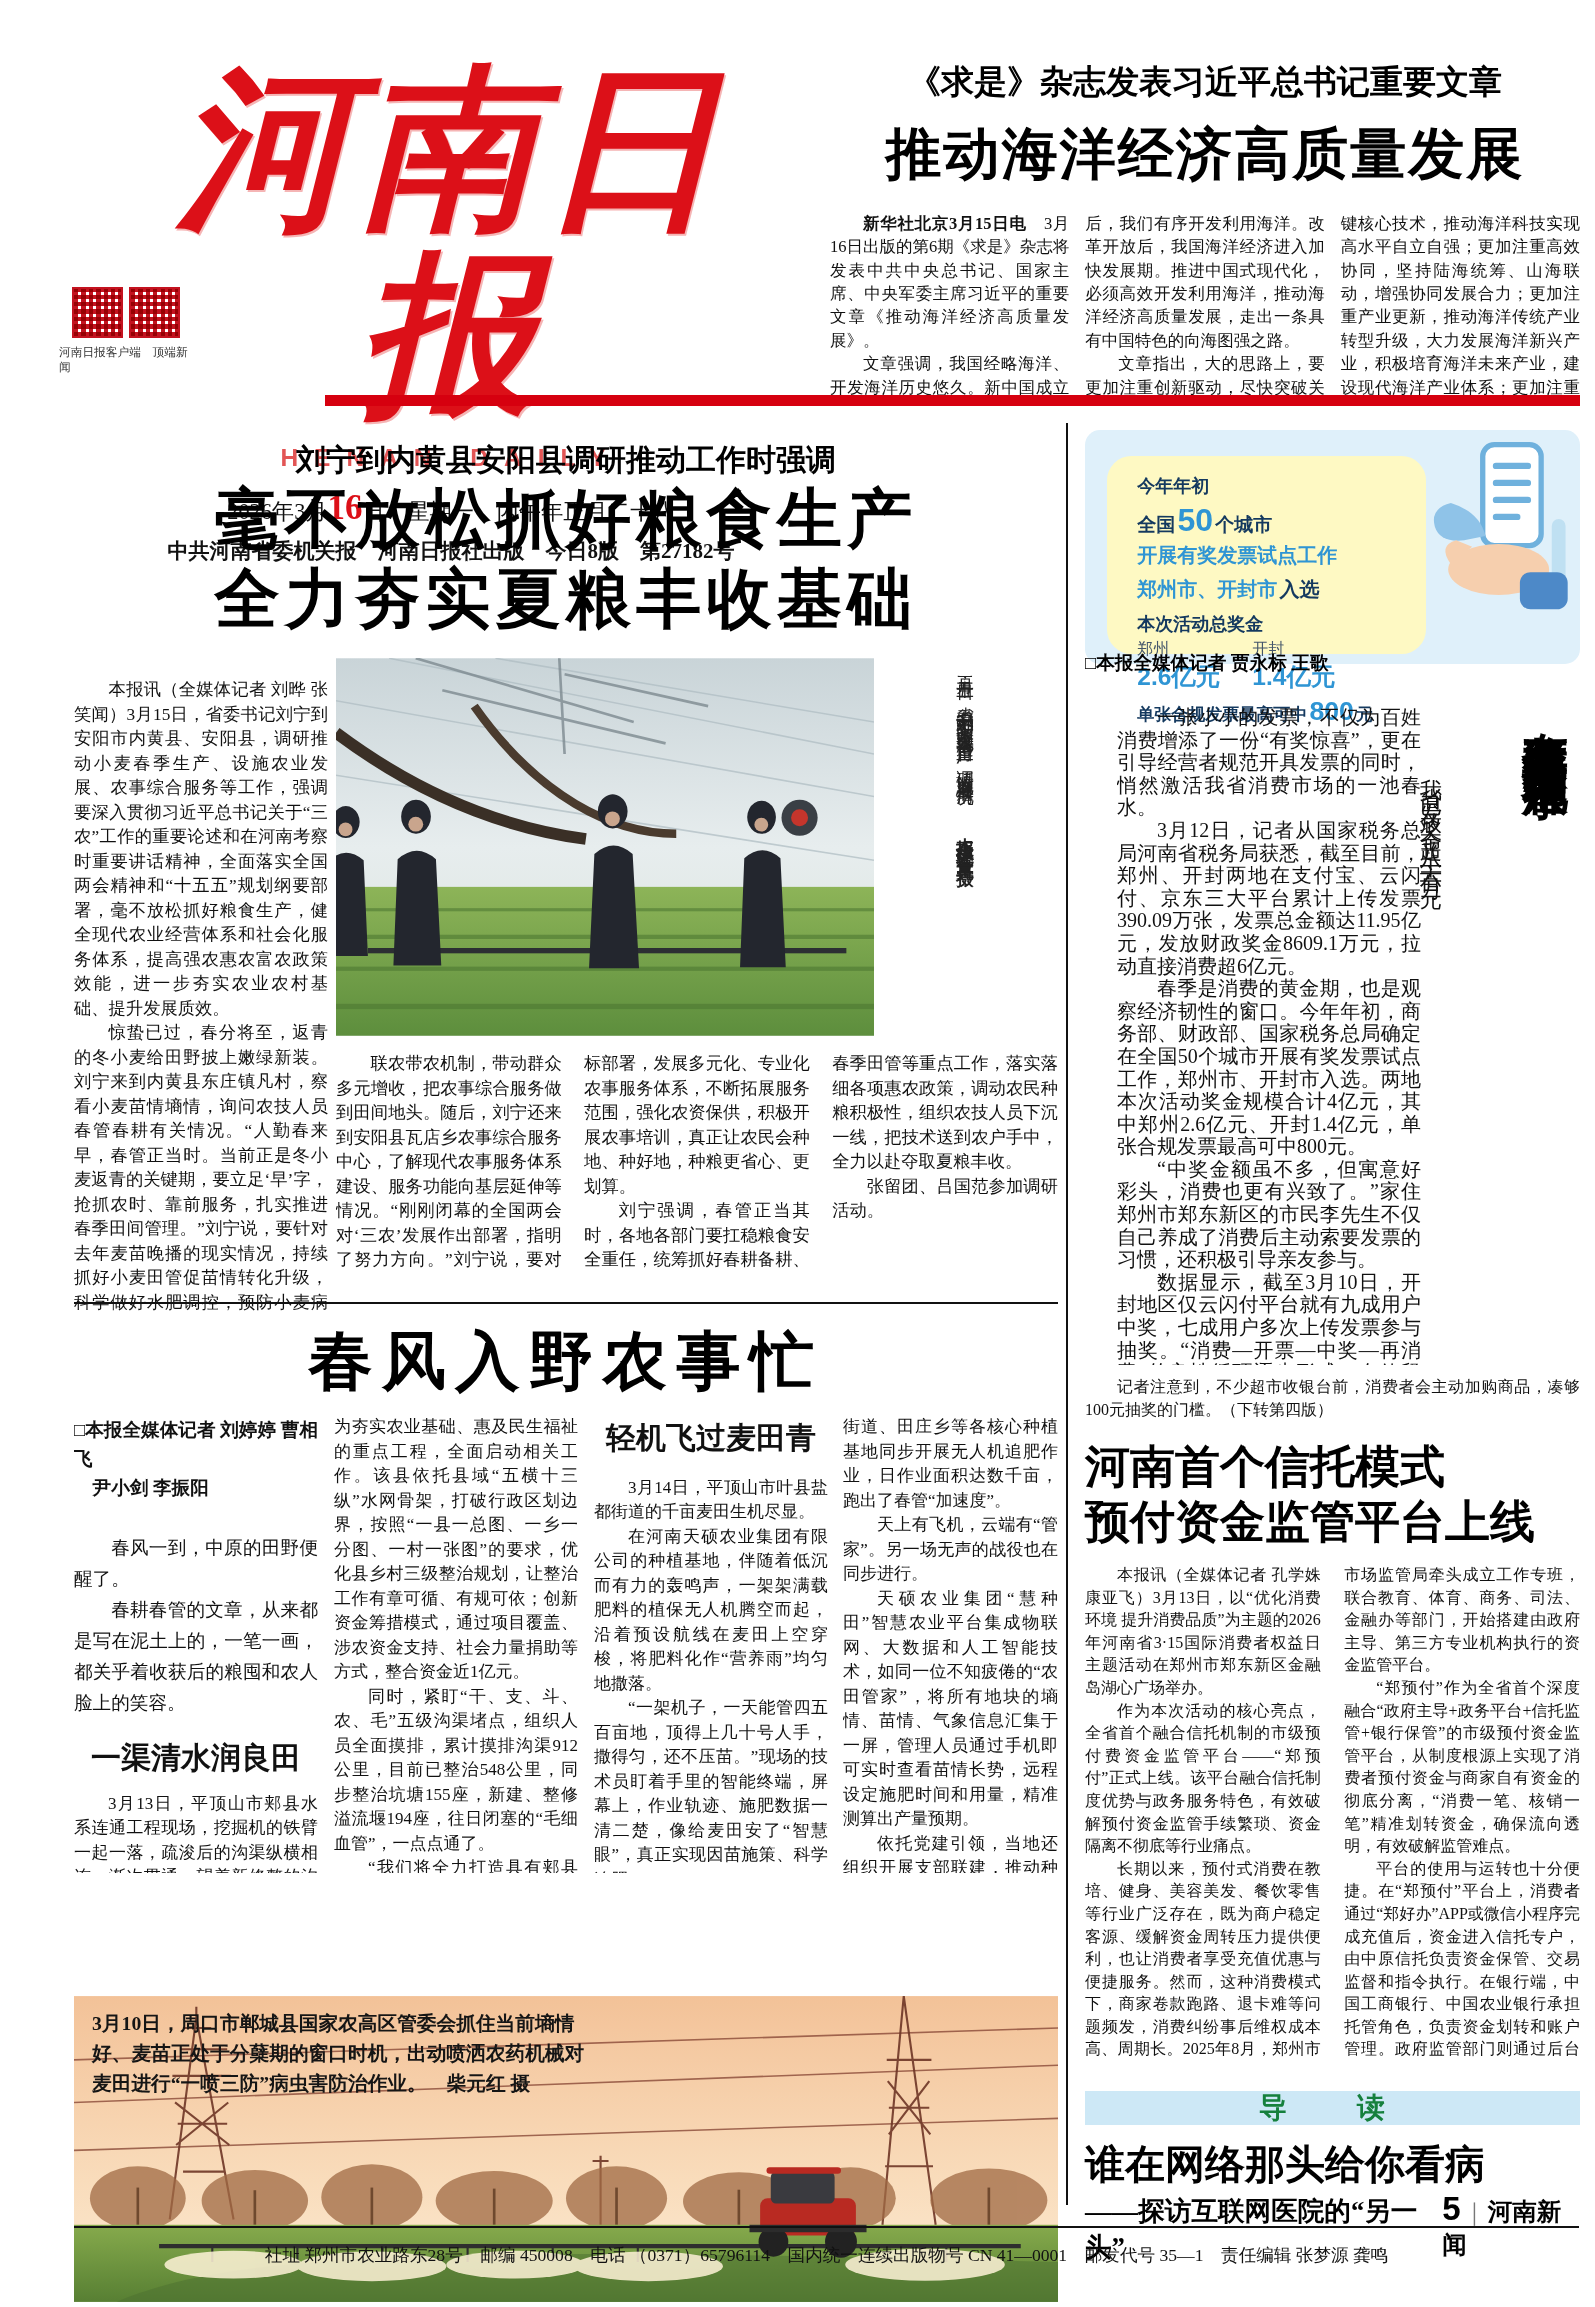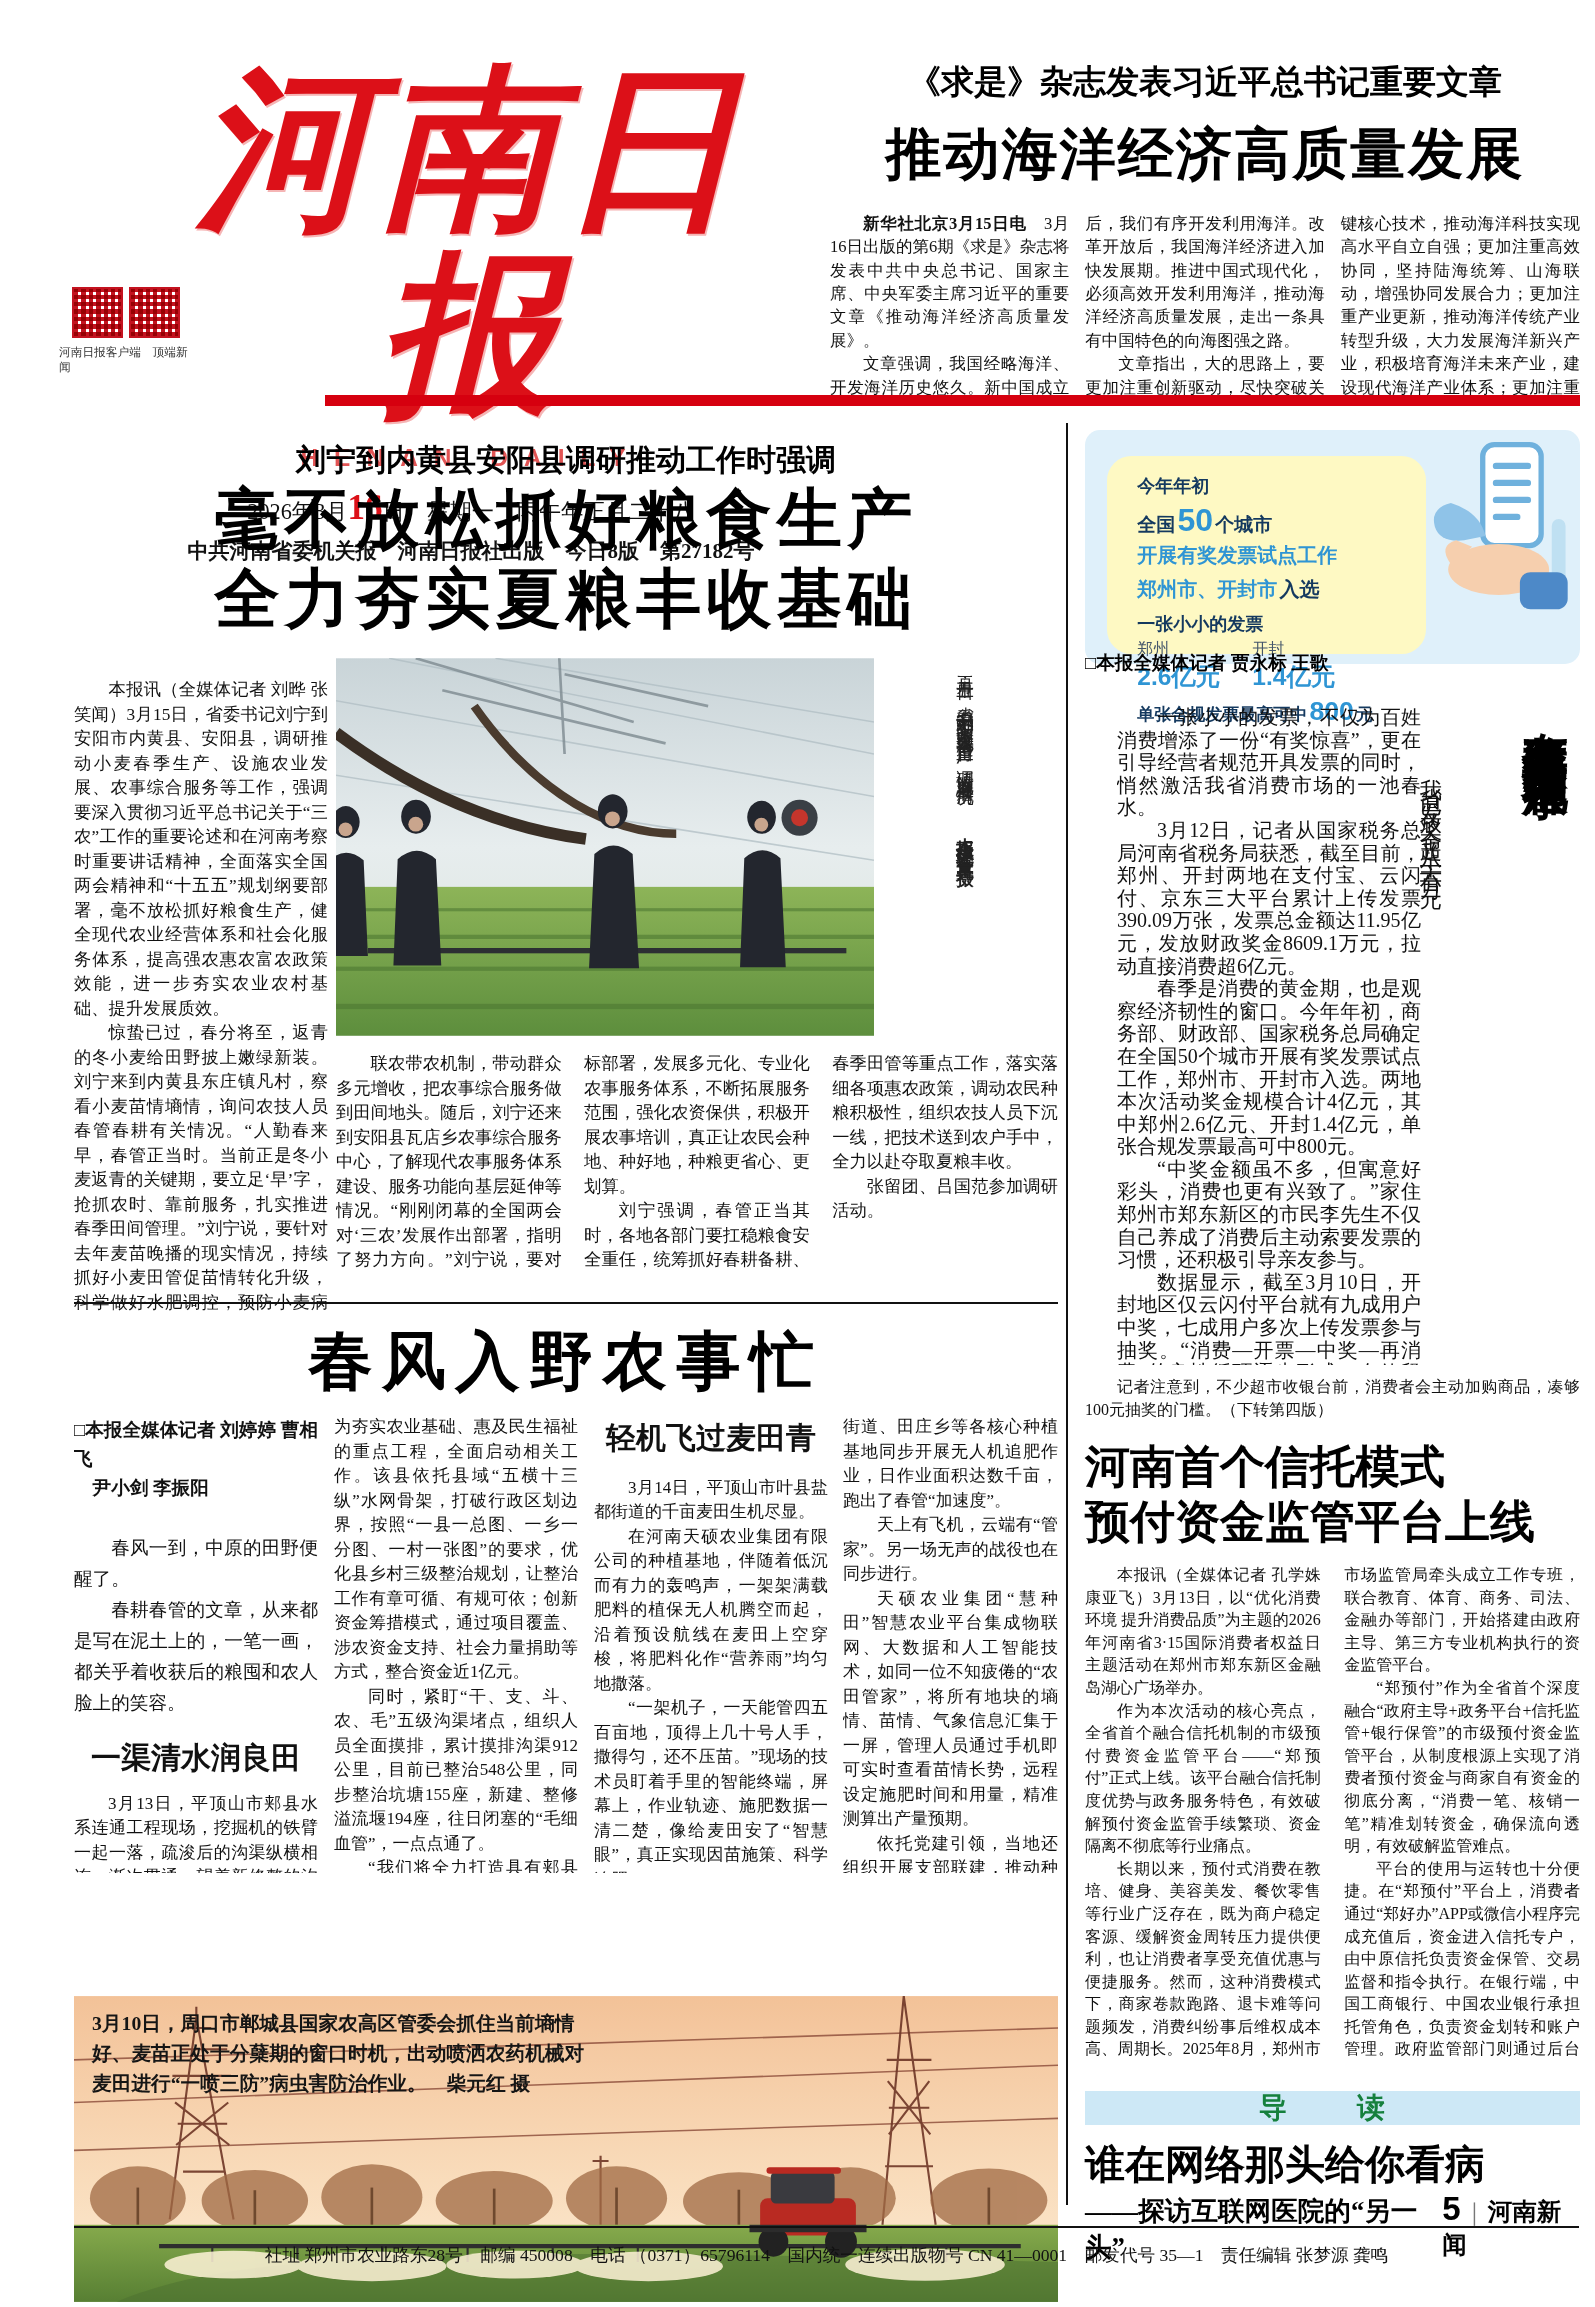--- a/index.html
+++ b/index.html
@@ -45,21 +45,21 @@
 <div class="page">
 
   <div class="abs" style="left:72px; top:287px;">
       <div class="qr"></div>
     </div>
   <div class="abs" style="left:129px; top:287px;">
       <div class="qr"></div>
     </div>
   <div class="abs serif" style="left:59px; top:345px; width:138px; font-size:11.7px; color:#333;">河南日报客户端　顶端新闻</div>
 
-  <div class="abs ctr" style="left:136px; top:59px; width:670px;text-align:center;">
+  <div class="abs ctr" style="left:116px; top:59px; width:670px;text-align:center;">
     <div class="mast-title serif">河南日报</div>
     <div class="mast-sub sans" style="margin-top:15px;">HENAN DAILY</div>
     <div class="dateline serif" style="margin-top:16px;">
       <span>2026年3月</span><span class="day">16</span><span>日　星期一　丙午年正月二十八</span>
     </div>
     <div class="infoline serif" style="margin-top:9.6px;">中共河南省委机关报　河南日报社出版　今日8版　第27182号</div>
   </div>
 
   <div class="abs" style="left:830px; top:60px; width:750px;">
     <div class="ctr serif kicker-serif" style="font-size:33px;">《求是》杂志发表习近平总书记重要文章</div>
@@ -156,21 +156,21 @@
       <div style="margin-top:4.3px;">
         <span class="ib-dark serif" style="font-size:19px;">全国</span>
         <span class="ib-blue sans" style="font-size:32px;">50</span>
         <span class="ib-dark serif" style="font-size:19px;">个城市</span>
       </div>
       <div class="ib-blue sans" style="font-size:20px; margin-top:3.2px;">开展有奖发票试点工作</div>
       <div style="margin-top:7.4px;">
         <span class="ib-blue sans" style="font-size:20px;">郑州市、开封市</span>
         <span class="ib-dark serif" style="font-size:20px;">入选</span>
       </div>
-      <div class="ib-dark serif" style="font-size:18px; margin-top:8.5px;">一张小小的发票</div>
+      <div class="ib-dark serif" style="font-size:18px; margin-top:8.5px;">本次活动总奖金</div>
       <div style="margin-top:3.2px; display:flex; gap:32px;">
         <div>
           <div style="font-size:16px; color:#44566b;">郑州</div>
           <div class="ib-blue sans" style="font-size:24.5px;">2.6亿元</div>
         </div>
         <div>
           <div style="font-size:16px; color:#44566b;">开封</div>
           <div class="ib-blue sans" style="font-size:24.5px;">1.4亿元</div>
         </div>
       </div>

